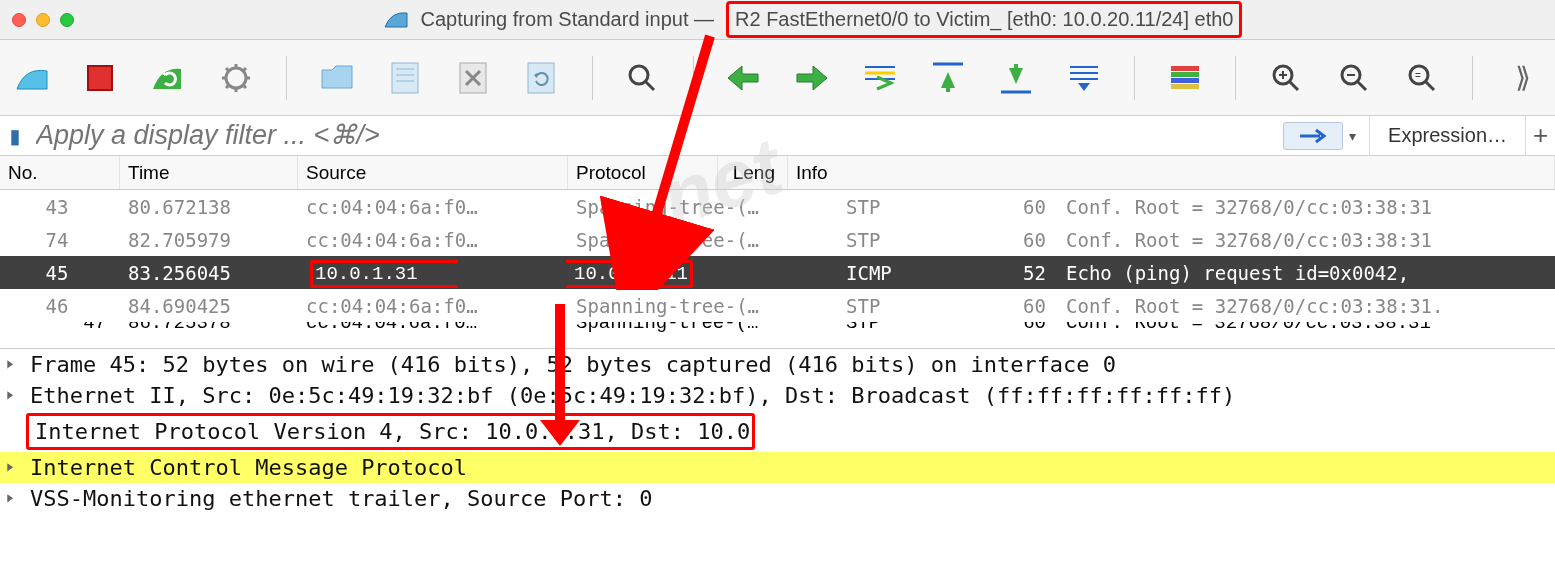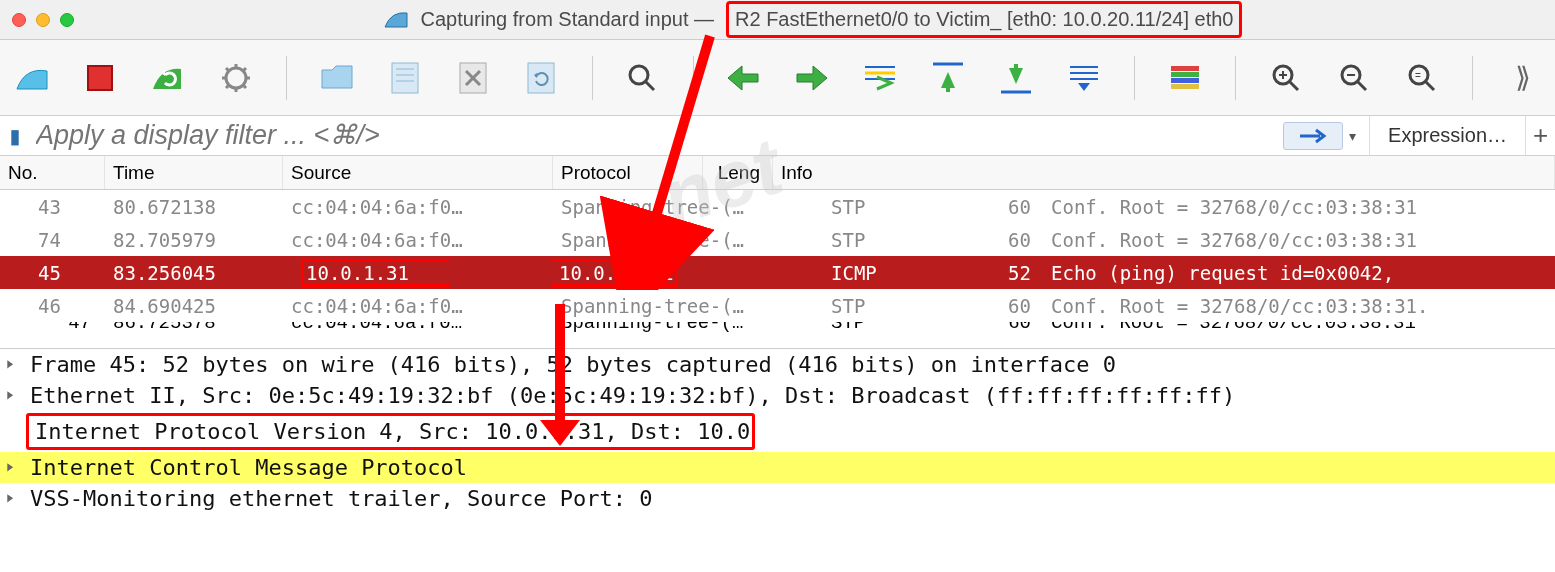--- a/index.html
+++ b/index.html
@@ -25,35 +25,35 @@
   .fbookmark { width: 30px; display:flex; justify-content:center; color:#2b6ea8; font-size:20px;}
   .finput { flex:1; height: 100%; border:none; font-size:27px; padding:0 6px; font-style:italic; color:#0f766e; outline:none;}
   .fgo { width:60px; height:28px; background:#e6eef8; border:1px solid #b8c8e0; border-radius:3px; display:flex; align-items:center; justify-content:center; color:#2266cc; margin-right:6px;}
   .fdrop { width:20px; color:#555; }
   .fexpr { padding:0 18px; font-size:20px; color:#333; border-left:1px solid #ddd; height:100%; display:flex; align-items:center;}
   .fplus { width:30px; font-size:26px; color:#555; text-align:center; border-left:1px solid #ddd; height:100%; display:flex; align-items:center; justify-content:center;}
 
   
   .plist-hdr { height: 34px; display:flex; border-bottom: 1px solid #ccc; background:#f8f8f8; }
   .col { padding: 6px 8px; font-size:19px; border-right:1px solid #e4e4e4; }
-  .c-no { width: 105px; text-align:left;}
+  .c-no { width: 120px; text-align:left;}
   .c-time { width: 178px; }
   .c-src { width: 270px; }
   .c-dst { width: 270px; }
   .c-proto { width: 150px; }
   .c-len { width: 70px; text-align:right; padding-right:12px;}
   .c-info { flex:1; }
 
   .plist { height: 158px; overflow: hidden; }
   .row { height: 33px; display:flex; font-size:21px; font-family:"Menlo","Consolas",monospace; color:#888; align-items:center; white-space:nowrap;}
   .row .col { border-right:none; }
-  .row.sel { background:#b91c1c; color:#fff; }
+  .row.sel { background:#404040; color:#fff; }
   .row.sel .col { color:#fff; }
   .row .c-no { text-align:center; padding-right:14px;}
-  .row-hl { border: 3px solid #ff0000; border-radius:3px; margin:-3px 10px; padding:0 2px; position:relative; z-index:2; display:inline-block;}
+  .row-hl { border: 3px solid #ff0000; border-radius:3px; margin:-3px 4px; padding:0 2px; position:relative; z-index:2; display:inline-block;font-family:Liberation Mono, monospace;}
   .truncrow { height: 18px; display:flex; font-size:21px; font-family:Liberation Mono, monospace; color:#000000; overflow:hidden; align-items:flex-end;}
   .truncrow .col { border-right:none; }
   .truncrow .c-no { text-align:right; padding-right:14px;}
 
   
   .details { border-top:1px solid #ccc; }
   .drow { font-family:"Menlo","Consolas",monospace; font-size:22px; padding: 3px 8px 3px 30px; position:relative; color:#111; white-space:nowrap; overflow:hidden;}
   .drow::before { content: "▶"; position:absolute; left:6px; top:6px; font-size:14px; color:#666; transform: scaleX(0.7);}
   .drow.hl-red { border: 3px solid #ff0000; border-radius:3px; margin: 2px 800px 2px 26px; padding-left:6px;}
   .drow.hl-red::before { left:-22px; }

